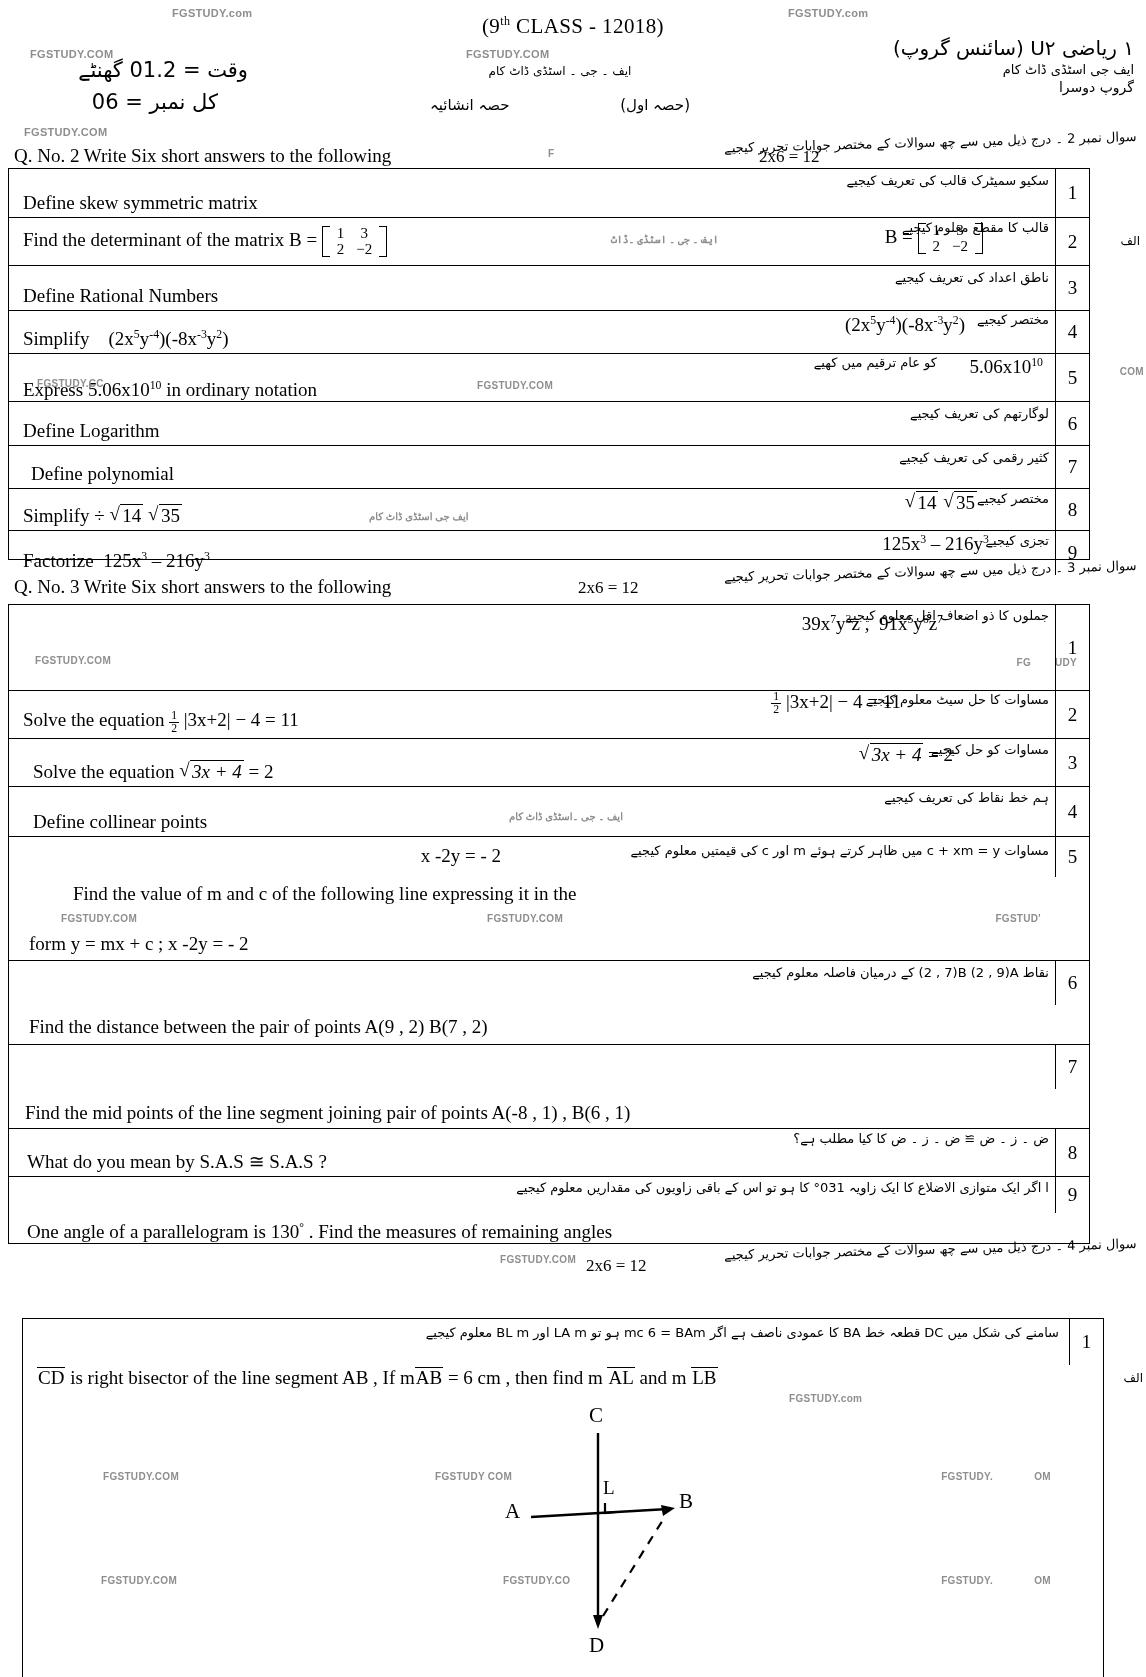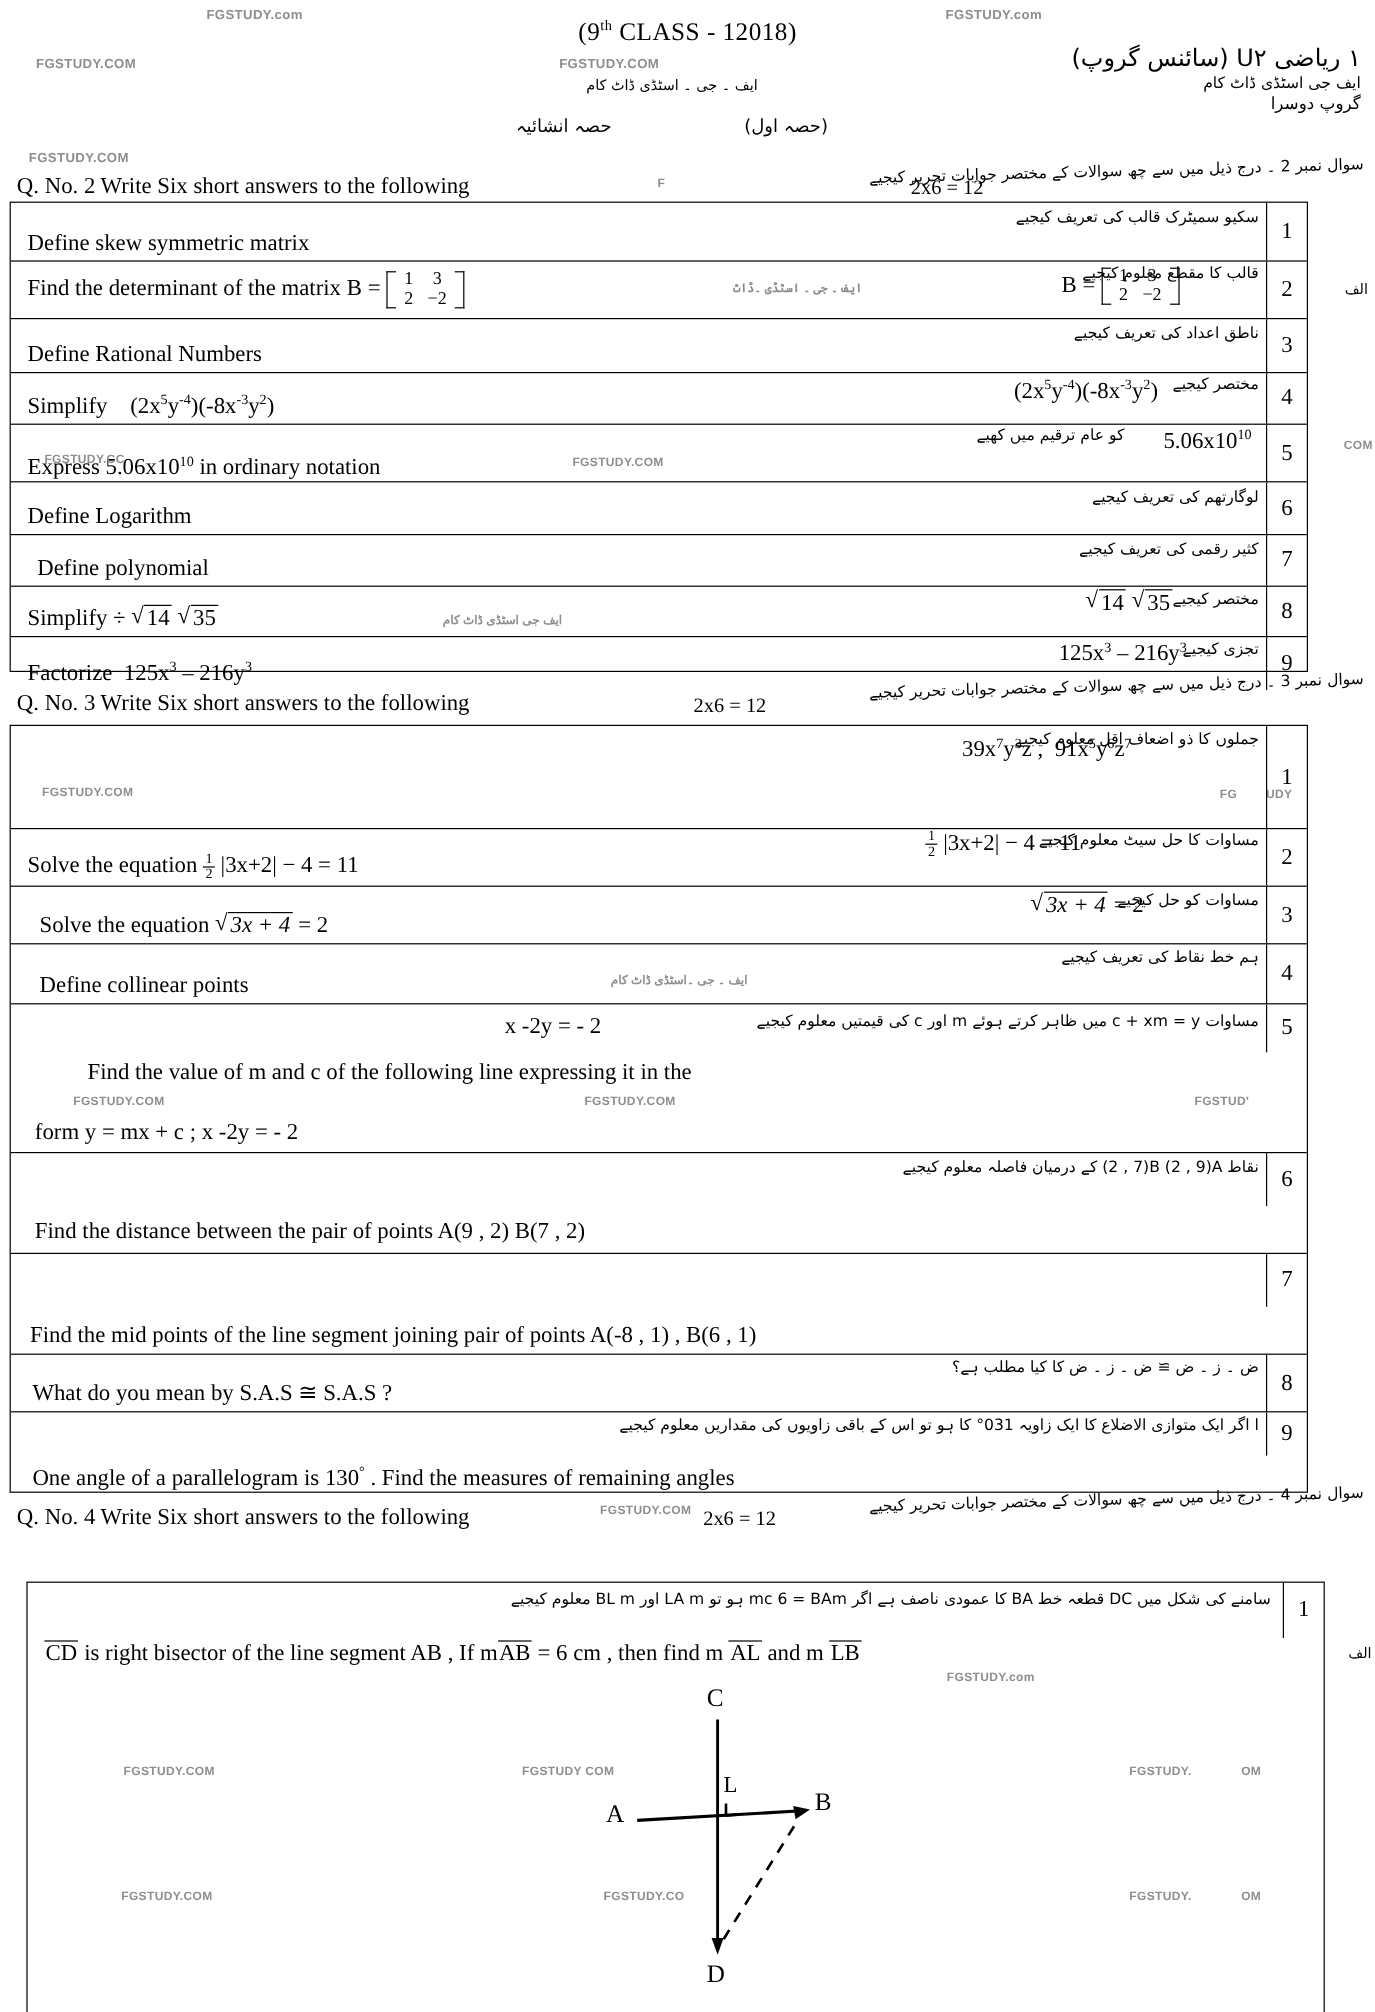--- a/index.html
+++ b/index.html
@@ -105,20 +105,24 @@
   <div class="wm sm" style="left:172px;top:7px;">FGSTUDY.com</div>
   <div class="wm sm" style="left:788px;top:7px;">FGSTUDY.com</div>
   <div class="wm sm" style="left:30px;top:48px;">FGSTUDY.COM</div>
   <div class="wm sm" style="left:466px;top:48px;">FGSTUDY.COM</div>
   <div class="wm sm" style="left:24px;top:126px;">FGSTUDY.COM</div>
 
   <div class="hdr-class en">
     <span>(9</span><sup>th</sup><span> CLASS - 12018)</span>
   </div>
 
+  <div class="hdr-left">
+    <div class="l1 ur">وقت = 2.10 گھنٹے</div>
+    <div class="l2 ur">کل نمبر = 60</div>
+  </div>
 
   <div class="hdr-mid">
     <div class="m1 ur">ایف ۔ جی ۔ اسٹڈی ڈاٹ کام</div>
     <div class="m2">
       <span class="ur">حصہ انشائیہ</span>
       <span class="ur">(حصہ اول)</span>
     </div>
   </div>
 
   <div class="hdr-right">
@@ -343,21 +347,20 @@
     <div class="row" style="height:68px;">
       <div class="ur-cell ur" style="right:40px;top:3px;">ا اگر ایک متوازی الاضلاع کا ایک زاویہ  130°  کا ہو تو اس کے باقی زاویوں کی مقداریں معلوم کیجیے</div>
       <div class="en-cell en" style="left:18px;bottom:2px;">
         <span>One angle of a parallelogram is 130</span><sup>°</sup><span> . Find the measures of remaining angles</span>
       </div>
       <div class="num en" style="height:36px;">9</div>
     </div>
   </div>
 
   <div class="qhead" style="top:1252px;">
-    <span class="qen en">Q. No. 4  Write Six short answers to the following</span>
     <span class="qmarks en" style="left:586px;">2x6 = 12</span>
     <span class="qur ur" style="top:-16px;right:10px;">سوال نمبر 4 ۔ درج ذیل میں سے چھ سوالات کے مختصر جوابات تحریر کیجیے</span>
   </div>
   <div class="wm xs" style="left:500px;top:1254px;">FGSTUDY.COM</div>
 
   <div class="tbl" style="left:22px;top:1286px;width:1082px;height:375px;margin-top:32px;">
     <div class="row" style="height:373px;">
       <div class="ur-cell ur" style="right:44px;top:6px;">سامنے کی شکل میں  CD  قطعہ خط  AB  کا عمودی ناصف ہے اگر  mAB = 6 cm  ہو تو  m AL  اور  m LB  معلوم کیجیے</div>
       <div class="en-cell2 en" style="left:14px;top:48px;">
         <span class="ovl">CD</span><span> is right bisector of the line segment AB , If  m</span><span class="ovl">AB</span><span> = 6 cm , then find  m </span><span class="ovl">AL</span><span>  and m </span><span class="ovl">LB</span>

